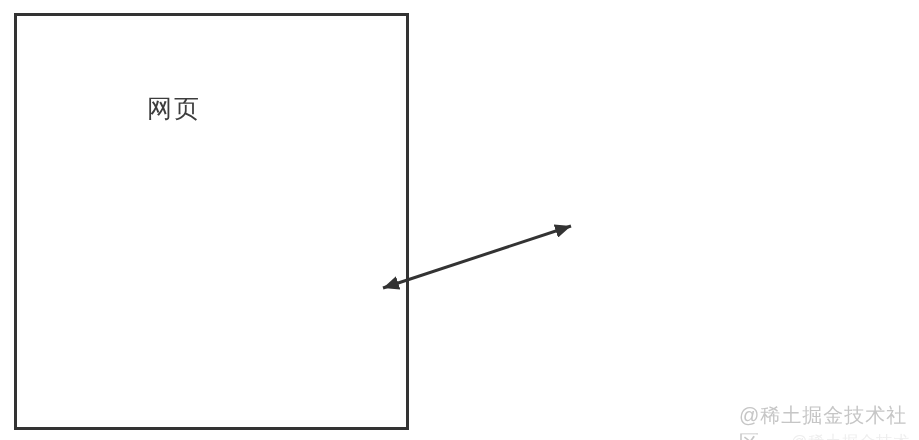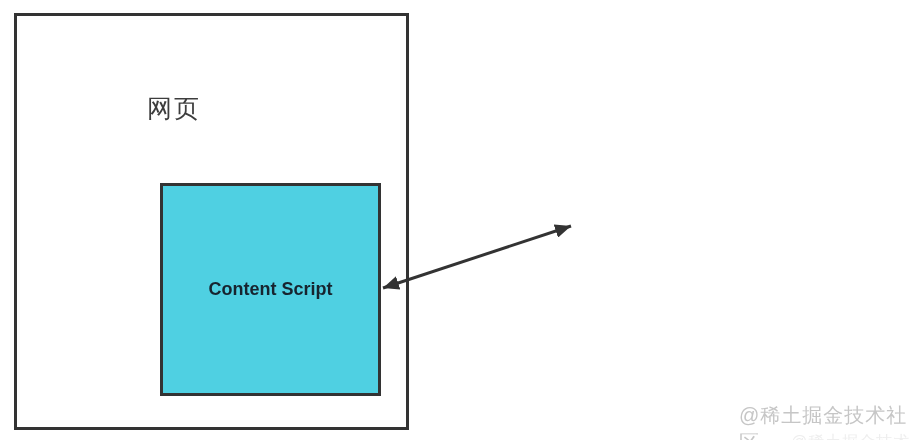--- a/index.html
+++ b/index.html
@@ -90,23 +90,20 @@
 </style>
 </head>
 <body>
 
 <div id="canvas">
 
   <div id="webpage-box" class="box"></div>
 
   <div id="webpage-label">网页</div>
 
-  <div id="content-script-box" class="box">
-    <span id="content-script-label">Content Script</span>
-  </div>
 
 
   <svg id="arrow-layer" viewBox="0 0 919 440" xmlns="http://www.w3.org/2000/svg">
     <defs>
       <marker id="ah" viewBox="0 0 16 14" refX="16" refY="7" markerWidth="16" markerHeight="14" markerUnits="userSpaceOnUse" orient="auto-start-reverse">
         <path class="arrow-head" d="M0,0 L16,7 L0,14 Z"></path>
       </marker>
     </defs>
     <line class="arrow-line" x1="383" y1="288" x2="571" y2="226" marker-start="url(#ah)" marker-end="url(#ah)"></line>
   </svg>

